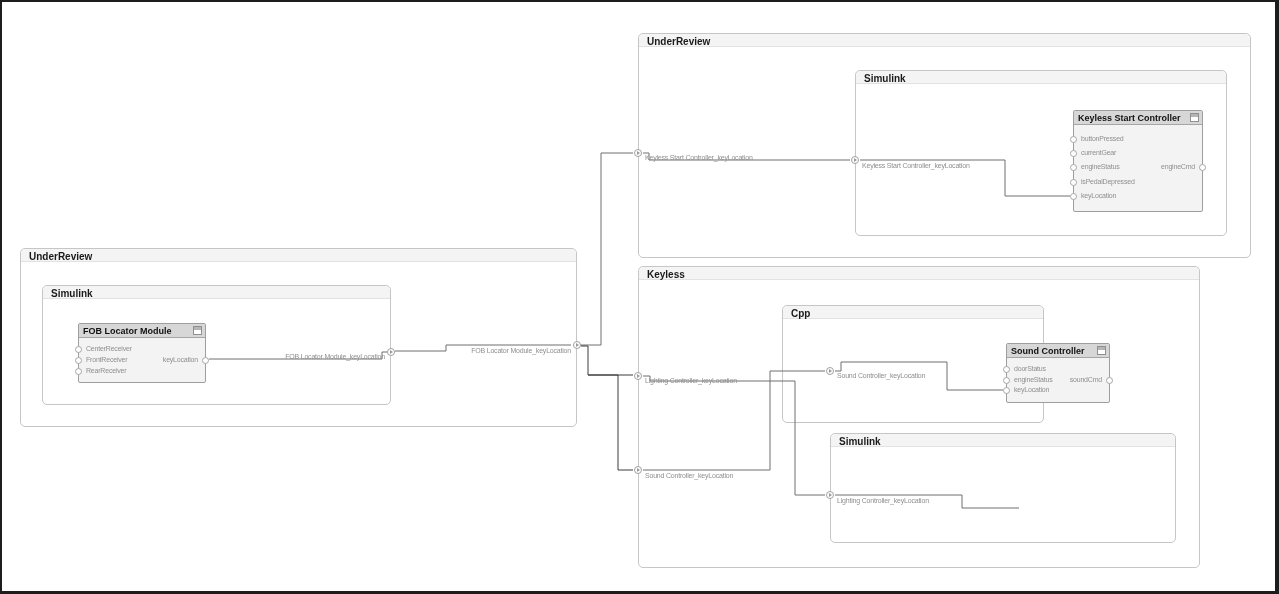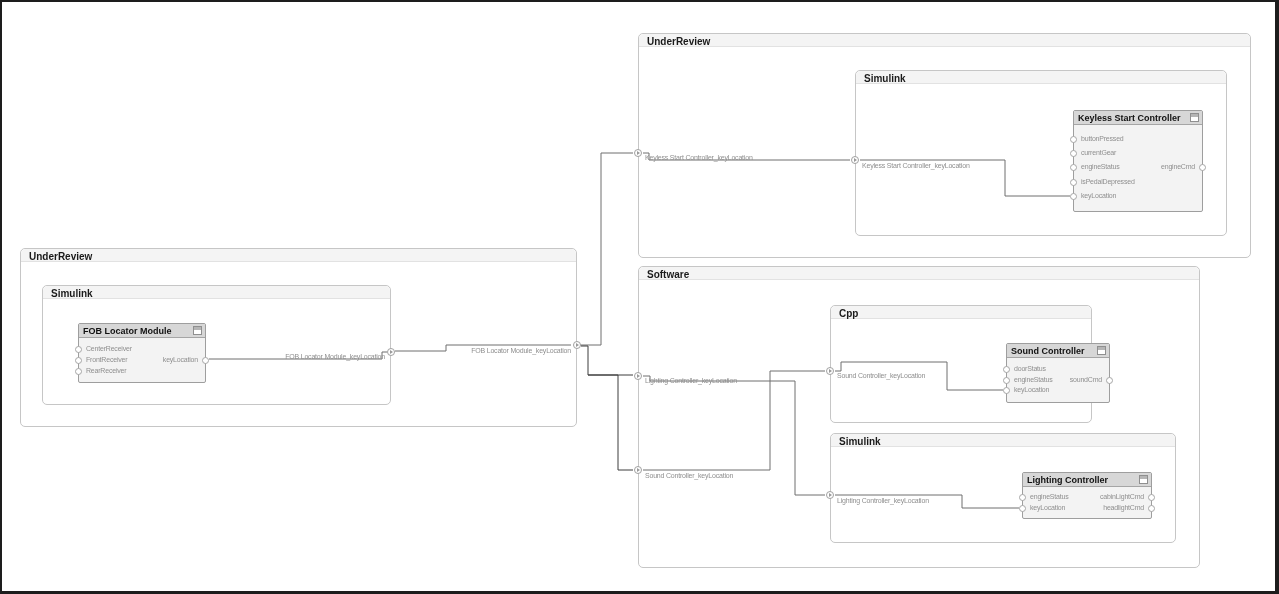--- a/index.html
+++ b/index.html
@@ -75,25 +75,25 @@
   </div>
 
   <div class="panel" style="left:42px;top:285px;width:349px;height:120px">
     <div class="panel-header">
       <span class="panel-title">Simulink</span>
     </div>
   </div>
 
   <div class="panel" style="left:638px;top:266px;width:562px;height:302px">
     <div class="panel-header">
-      <span class="panel-title">Software</span>
+      <span class="panel-title">Keyless</span>
     </div>
   </div>
 
-  <div class="panel" style="left:830px;top:305px;width:262px;height:118px">
+  <div class="panel" style="left:782px;top:305px;width:262px;height:118px">
     <div class="panel-header">
       <span class="panel-title">Cpp</span>
     </div>
   </div>
 
   <div class="panel" style="left:830px;top:433px;width:346px;height:110px">
     <div class="panel-header">
       <span class="panel-title">Simulink</span>
     </div>
   </div>
@@ -140,34 +140,20 @@
     <span class="pc in" style="top:22px"></span>
     <span class="port-label in-lab" style="top:21px">CenterReceiver</span>
     <span class="pc in" style="top:33px"></span>
     <span class="port-label in-lab" style="top:32px">FrontReceiver</span>
     <span class="pc in" style="top:44px"></span>
     <span class="port-label in-lab" style="top:43px">RearReceiver</span>
     <span class="pc out" style="top:33px"></span>
     <span class="port-label out-lab" style="top:32px">keyLocation</span>
   </div>
 
-  <div class="block" style="left:1022px;top:472px;width:130px;height:47px">
-    <div class="block-header">
-      <span class="block-title">Lighting Controller</span>
-      <span class="type-icon"></span>
-    </div>
-    <span class="pc in" style="top:21px"></span>
-    <span class="port-label in-lab" style="top:20px">engineStatus</span>
-    <span class="pc in" style="top:32px"></span>
-    <span class="port-label in-lab" style="top:31px">keyLocation</span>
-    <span class="pc out" style="top:21px"></span>
-    <span class="port-label out-lab" style="top:20px">cabinLightCmd</span>
-    <span class="pc out" style="top:32px"></span>
-    <span class="port-label out-lab" style="top:31px">headlightCmd</span>
-  </div>
 
   <svg class="wires" width="1279" height="594">
     <polyline points="209,359 382,359 382,352 387,352"></polyline>
     <polyline points="395,351 446,351 446,345 571,345"></polyline>
     <polyline points="579,345 601,345 601,153 633,153"></polyline>
     <polyline class="dark" points="581,346 588,346 588,375 633,375"></polyline>
     <polyline class="dark" points="588,375 618,375 618,470 633,470"></polyline>
     <polyline points="643,153 649,153 649,160 850,160"></polyline>
     <polyline points="860,160 1005,160 1005,196 1070,196"></polyline>
     <polyline points="643,376 650,376 650,381 795,381 795,495 825,495"></polyline>

